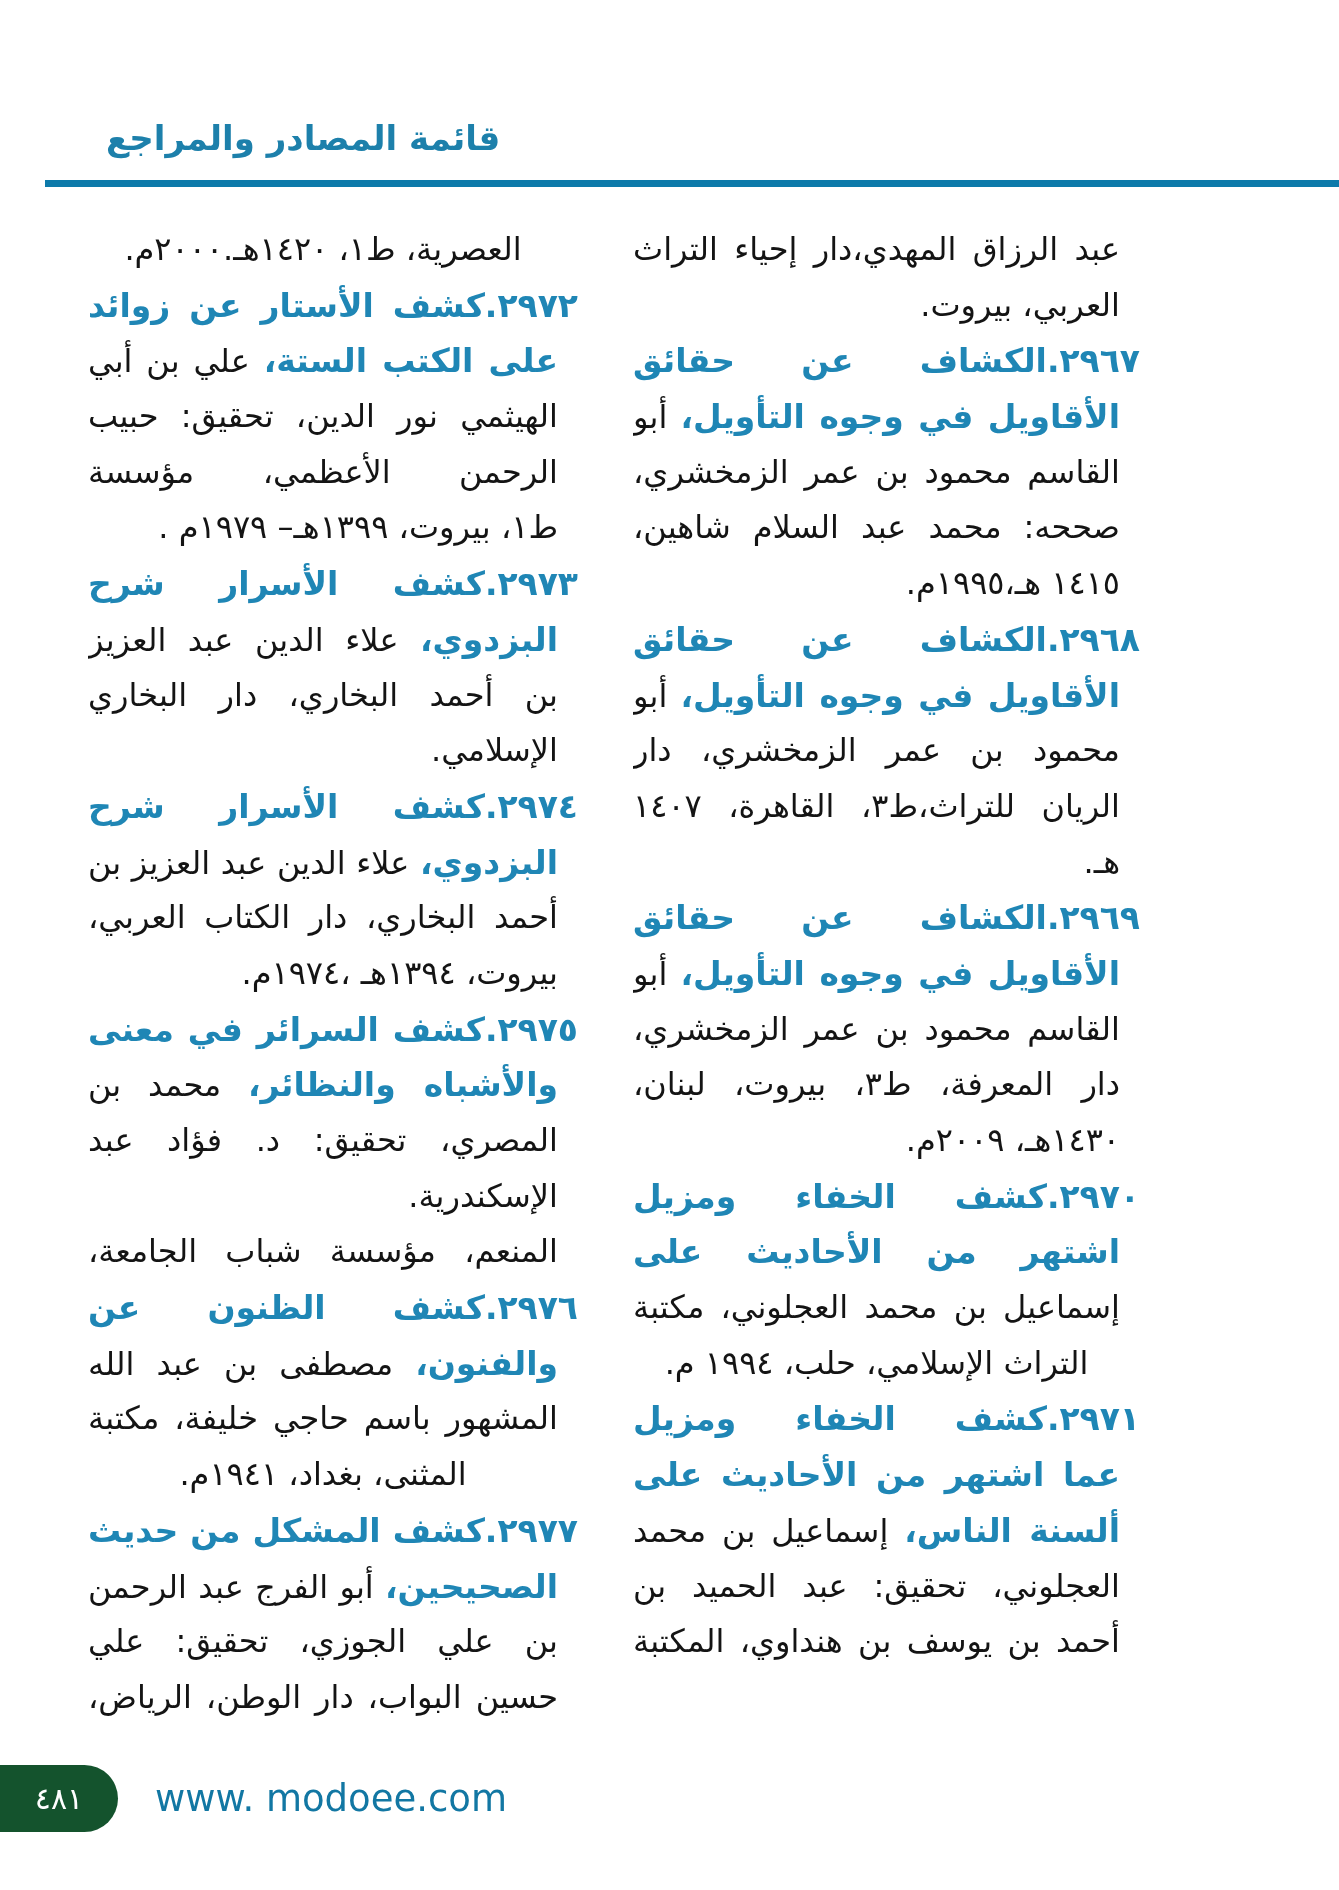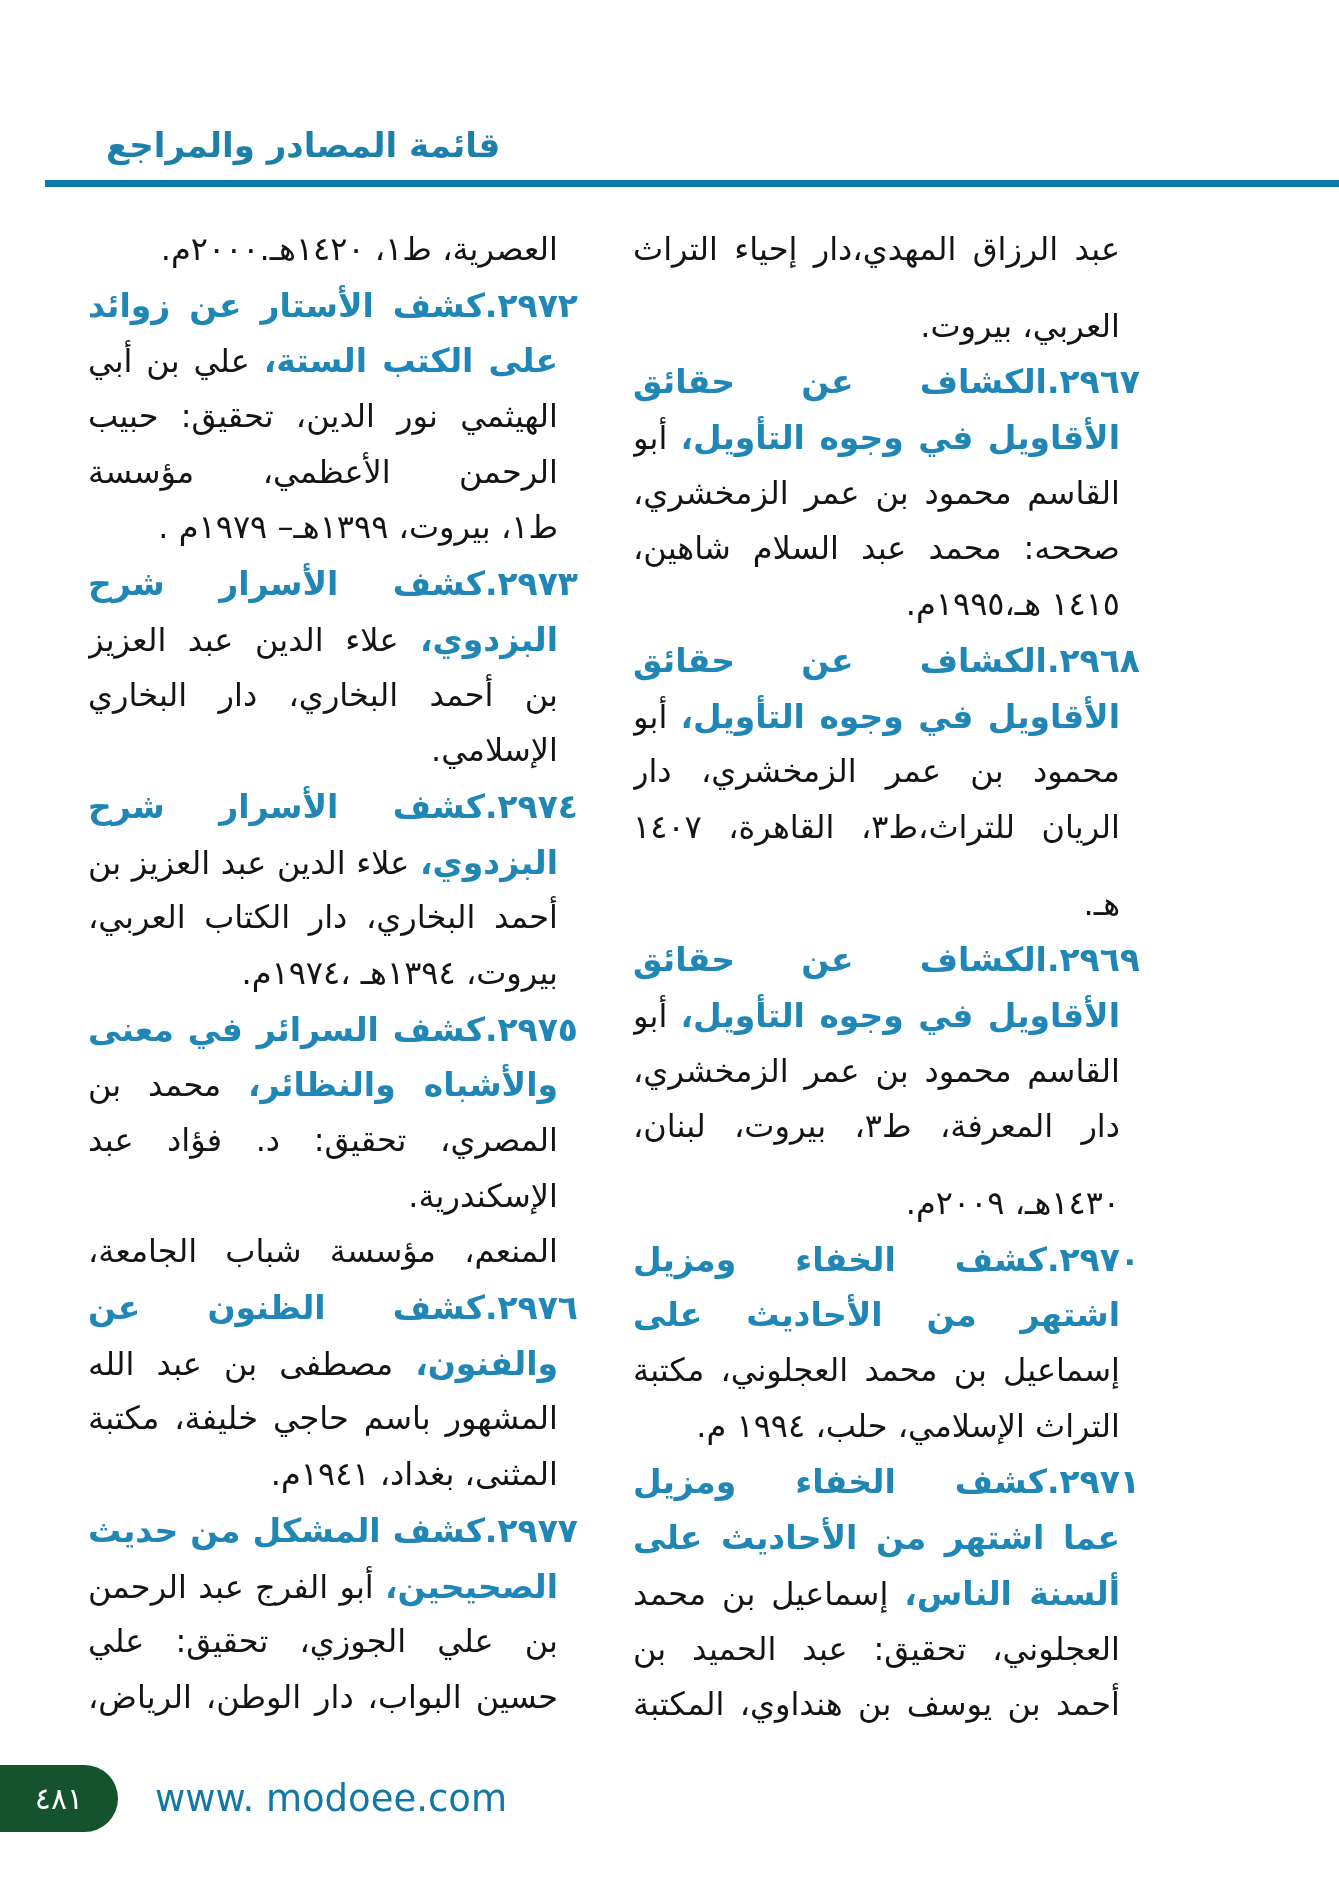--- a/index.html
+++ b/index.html
@@ -1,39 +1,39 @@
 <!DOCTYPE html>
 <html lang="ar"><head>
 <meta charset="utf-8">
 <style>
   html,body{margin:0;padding:0;}
   body{
     width:1339px;height:1890px;position:relative;background:#ffffff;
     font-family:"DejaVu Sans",sans-serif;overflow:hidden;
   }
   .header-title{
-    position:absolute;left:106px;top:125px;height:56px;
+    position:absolute;left:106px;top:118px;height:56px;
     font-size:34px;font-weight:bold;color:#1d80ab;
     direction:rtl;white-space:nowrap;
   }
   .header-rule{
     position:absolute;left:45px;top:180px;width:1294px;height:7px;
     background:#0d7aaa;
   }
   .col{position:absolute;top:222px;}
   .col-right{left:633px;width:507px;}
   .col-left{left:88px;width:490px;}
   .line{
     direction:rtl;height:55.7px;line-height:55.7px;
     font-size:32px;color:#141414;overflow:hidden;white-space:nowrap;
   }
   .line.j{text-align:justify;text-align-last:justify;white-space:normal;}
   .line.c{text-align:right;}
-  .line.r{text-align:right;margin-top:21px;}
-  .line.l{text-align:right;}
+  .line.r{text-align:right;}
+  .line.l{text-align:center;}
   .line.hang{padding-right:20px;}
   .seg-title{color:#1f86b5;font-weight:bold;font-size:33px;}
   .page-pill{
     position:absolute;left:0;top:1765px;width:118px;height:67px;
     background:#14532d;border-radius:0 34px 34px 0;
   }
   .page-num{
     position:absolute;left:0;top:0;width:118px;height:67px;
     line-height:67px;text-align:center;color:#ffffff;font-size:30px;
     direction:rtl;

